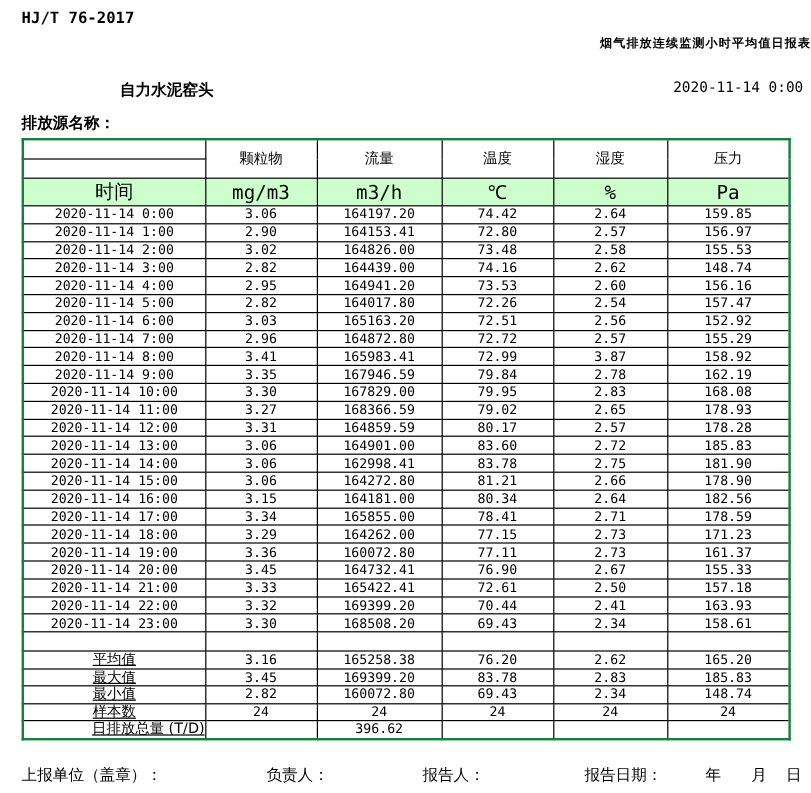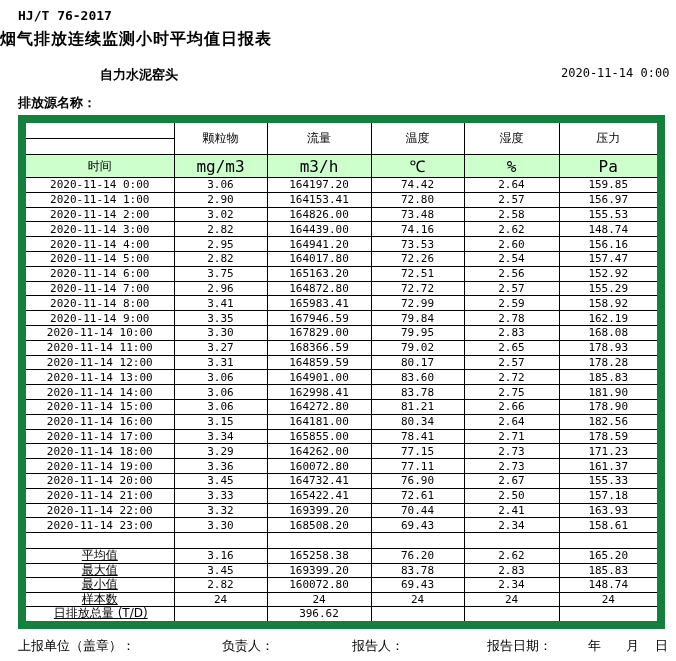--- a/index.html
+++ b/index.html
@@ -5,52 +5,52 @@
   html,body{margin:0;padding:0;background:#fff;}
   .page{
     position:relative;width:676px;height:661px;background:#ffffff;
     font-family:"DejaVu Sans",sans-serif;color:#000;overflow:hidden;border-radius:10px;
   }
   .std-code{
     position:absolute;left:18px;top:8px;
     font-family:"DejaVu Sans Mono",monospace;font-weight:bold;font-size:13px;
   }
   .title{
-    position:absolute;left:0;top:29px;width:100%;text-align:left;
-    font-weight:bold;font-size:16px;letter-spacing:1px;
+    position:absolute;left:0;top:29px;width:100%;text-align:right;
+    font-weight:bold;font-size:10px;letter-spacing:1px;
   }
   .meta-row{position:absolute;left:0;top:66px;width:100%;font-size:13px;}
   .src-label{position:absolute;left:18px;font-weight:bold;margin-top:28px;}
   .src-name{position:absolute;left:100px;font-weight:bold;}
   .report-dt{position:absolute;left:561px;font-family:"DejaVu Sans Mono",monospace;font-size:12px;}
 
   table.report{
     position:absolute;left:18px;top:115px;
     border-collapse:collapse;table-layout:fixed;width:639px;
     font-size:11px;
   }
   table.report td,table.report th{
     border:1px solid #000;padding:0;margin:0;
     text-align:center;vertical-align:middle;font-weight:normal;
     overflow:hidden;white-space:nowrap;
   }
-  table.report{border:8px solid #15803d;}
+  table.report{border:2px solid #15803d;}
   tr.h-split td{height:15px;}
   th.colhead{font-size:12px;}
   tr.unit-row td{
     height:13px;background:#ccffcc;
     font-family:"DejaVu Sans Mono",monospace;font-size:16px;
   }
-  tr.unit-row td.time-head{font-family:"DejaVu Sans",sans-serif;font-size:12px;}
+  tr.unit-row td.time-head{font-family:"DejaVu Sans",sans-serif;font-size:16px;}
   tr[data-name="table-row"] td{height:13.8px;line-height:13px;font-family:"DejaVu Sans Mono",monospace;}
   tr[data-name="spacer-row"] td{height:15px;}
   tr[data-name="summary-row"] td,
   tr[data-name="daily-total-row"] td{height:13.5px;line-height:13px;font-family:"DejaVu Sans Mono",monospace;}
   td.row-label{font-family:"DejaVu Sans",sans-serif !important;font-size:12px;text-decoration:underline;}
-  td.row-label.left{text-align:center;padding-left:2px;}
+  td.row-label.left{text-align:right;padding-left:2px;}
   td.c-time{font-family:"DejaVu Sans Mono",monospace !important;}
 
   .footnote{position:absolute;left:18px;top:617px;font-size:13px;}
   .footer-line{position:absolute;left:0;top:637px;width:100%;font-size:13px;}
   .footer-line span{position:absolute;white-space:nowrap;}
   .f-unit{left:18px;}
   .f-resp{left:222px;}
   .f-reporter{left:352px;}
   .f-date{left:487px;}
   .f-year{left:588px;}
@@ -145,40 +145,40 @@
         <tr data-name="table-row">
           <td class="c-time" data-name="row-label-cell">2020-11-14 5:00</td>
           <td data-name="value-cell">2.82</td>
           <td data-name="value-cell">164017.80</td>
           <td data-name="value-cell">72.26</td>
           <td data-name="value-cell">2.54</td>
           <td data-name="value-cell">157.47</td>
         </tr>
         <tr data-name="table-row">
           <td class="c-time" data-name="row-label-cell">2020-11-14 6:00</td>
-          <td data-name="value-cell">3.75</td>
+          <td data-name="value-cell">3.03</td>
           <td data-name="value-cell">165163.20</td>
           <td data-name="value-cell">72.51</td>
           <td data-name="value-cell">2.56</td>
           <td data-name="value-cell">152.92</td>
         </tr>
         <tr data-name="table-row">
           <td class="c-time" data-name="row-label-cell">2020-11-14 7:00</td>
           <td data-name="value-cell">2.96</td>
           <td data-name="value-cell">164872.80</td>
           <td data-name="value-cell">72.72</td>
           <td data-name="value-cell">2.57</td>
           <td data-name="value-cell">155.29</td>
         </tr>
         <tr data-name="table-row">
           <td class="c-time" data-name="row-label-cell">2020-11-14 8:00</td>
           <td data-name="value-cell">3.41</td>
           <td data-name="value-cell">165983.41</td>
           <td data-name="value-cell">72.99</td>
-          <td data-name="value-cell">2.59</td>
+          <td data-name="value-cell">3.87</td>
           <td data-name="value-cell">158.92</td>
         </tr>
         <tr data-name="table-row">
           <td class="c-time" data-name="row-label-cell">2020-11-14 9:00</td>
           <td data-name="value-cell">3.35</td>
           <td data-name="value-cell">167946.59</td>
           <td data-name="value-cell">79.84</td>
           <td data-name="value-cell">2.78</td>
           <td data-name="value-cell">162.19</td>
         </tr>

